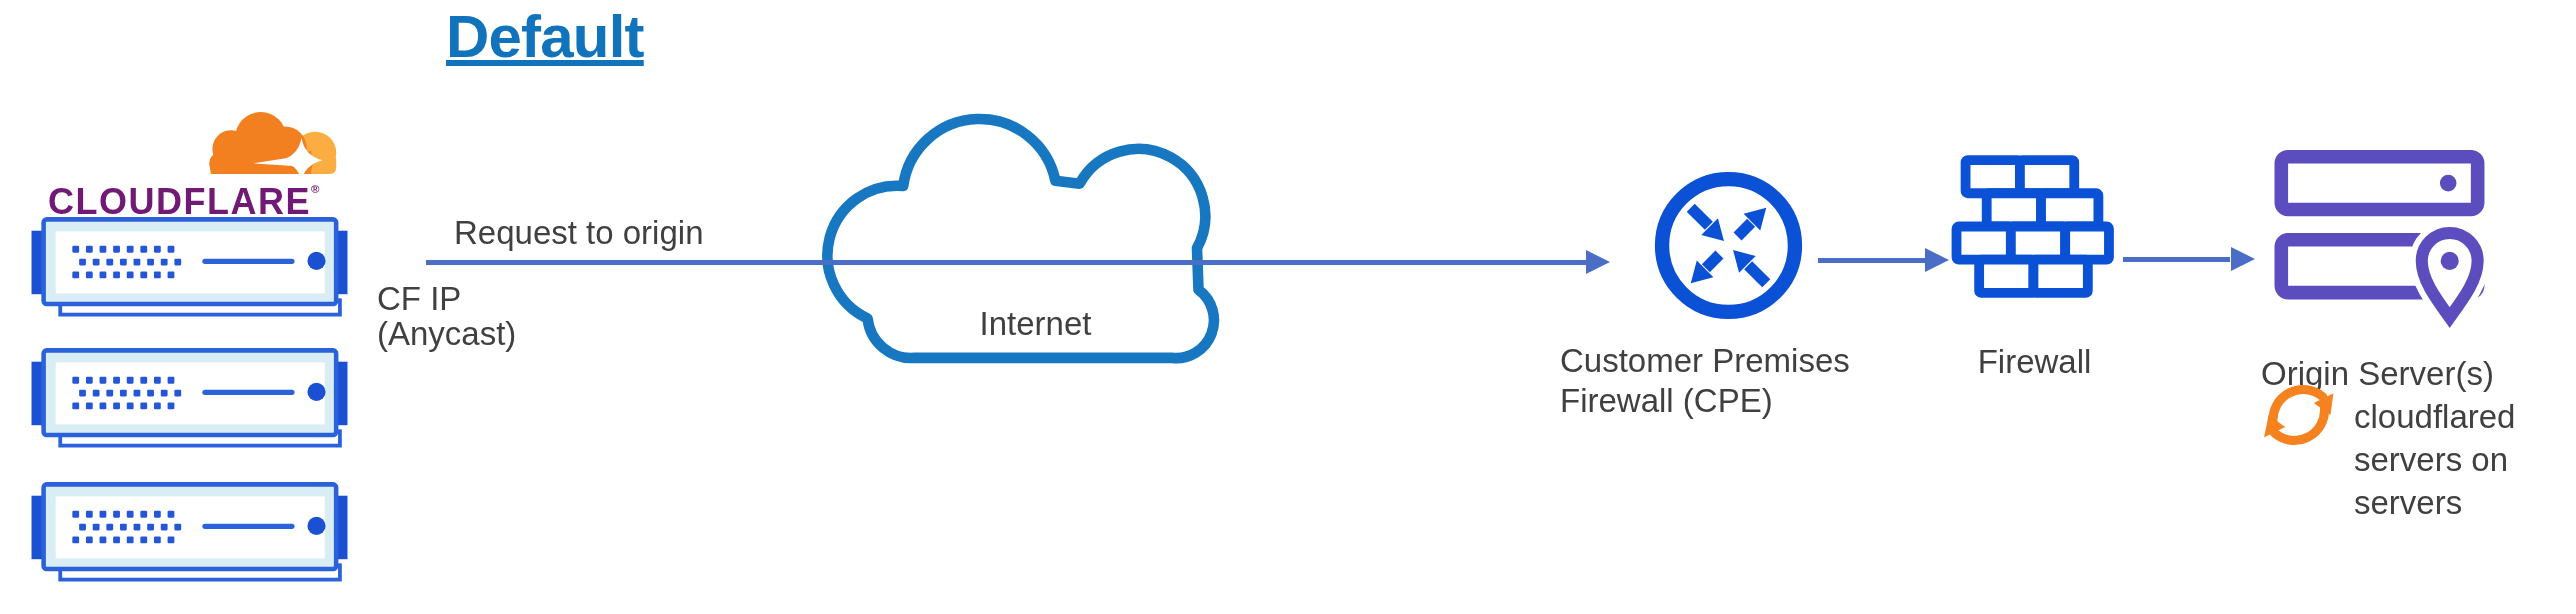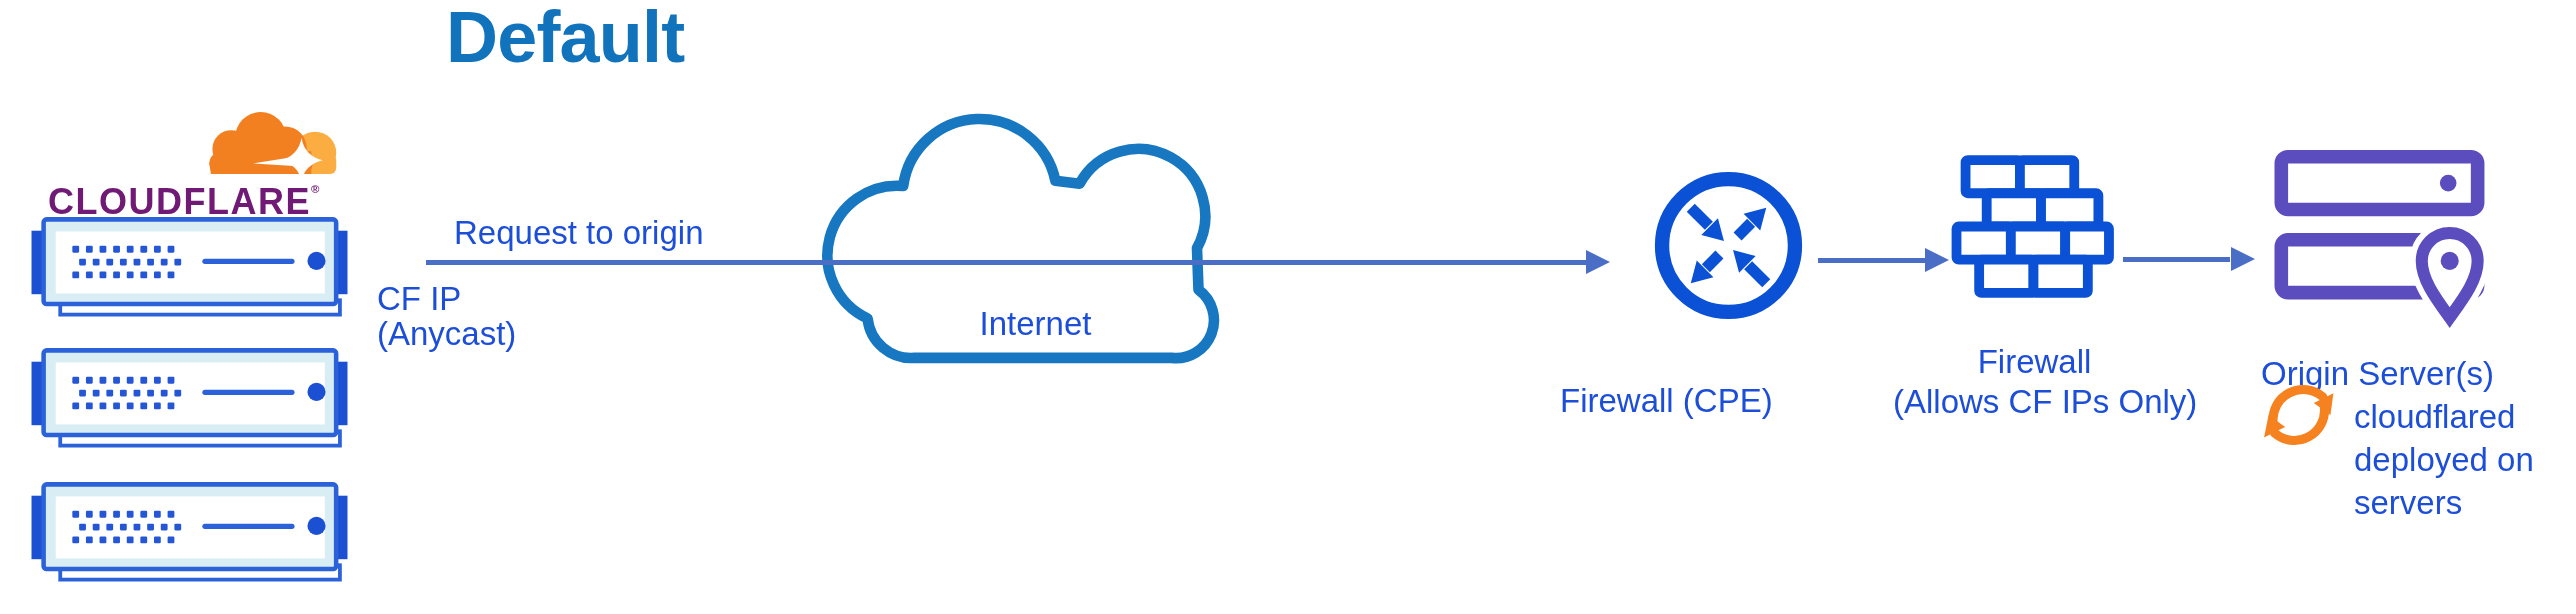--- a/index.html
+++ b/index.html
@@ -1,20 +1,20 @@
 <!DOCTYPE html>
 <html style="font-size:12px"><head>
 <meta charset="utf-8">
 <style>
   html,body{margin:0;padding:0;background:#ffffff;}
   body{width:2576px;height:614px;overflow:hidden;position:relative;
        font-family:"Liberation Sans", sans-serif;}
   .abs{position:absolute;}
-  .label{color:#1d4ed8;font-size:33px;line-height:40px;white-space:pre;}
-  .title{color:#1273bd;font-size:72px;font-weight:600;line-height:68px;letter-spacing:-0.8px;}
+  .label{color:#404040;font-size:33px;line-height:40px;white-space:pre;}
+  .title{color:#1273bd;font-size:60px;font-weight:600;line-height:68px;letter-spacing:-0.8px;text-decoration:underline;}
   .wordmark{color:#701a75;font-size:36px;font-weight:bold;letter-spacing:1.5px;white-space:nowrap;}
   .wordmark sup{font-size:11.4px;vertical-align:21px;letter-spacing:0;}
   .shaft{background:#4a6ec5;height:5.3px;}
   .head{width:0;height:0;border-top:12px solid transparent;border-bottom:12px solid transparent;
         border-left:24px solid #4a6ec5;}
   .center{text-align:center;}
   svg{display:block;overflow:visible;}
 </style>
 </head>
 <body>
@@ -114,39 +114,39 @@
     <line x1="50" y1="50" x2="74" y2="74"></line>
     <polygon points="94,94 64,86 86,64" stroke="none"></polygon>
     <line x1="150" y1="150" x2="126" y2="126"></line>
     <polygon points="106,106 136,114 114,136" stroke="none"></polygon>
     <line x1="112" y1="88" x2="130" y2="70"></line>
     <polygon points="150,50 120,58 142,80" stroke="none"></polygon>
     <line x1="88" y1="112" x2="70" y2="130"></line>
     <polygon points="50,150 58,120 80,142" stroke="none"></polygon>
   </g>
 </svg>
-<div class="abs label" style="left:1560px;top:341px;"><br><span>Firewall (CPE)</span></div>
+<div class="abs label" style="left:1560px;top:341px;"><span>Customer Premises</span><br><span>Firewall (CPE)</span></div>
 
 <div class="abs shaft" style="left:1818px;top:258px;width:107px;"></div>
 <div class="abs head" style="left:1925px;top:248px;"></div>
 
 <svg class="abs" style="left:1955px;top:154px;" width="160" height="151" viewBox="0 0 212 200">
   <g fill="#ffffff" stroke="#0b51d5" stroke-width="13" stroke-linejoin="round">
     <rect x="14" y="8" width="72" height="44" rx="3"></rect>
       <rect x="86" y="8" width="72" height="44" rx="3"></rect>
     <rect x="42" y="52" width="72" height="44" rx="3"></rect>
       <rect x="114" y="52" width="76" height="44" rx="3"></rect>
     <rect x="2" y="96" width="72" height="44" rx="3"></rect>
       <rect x="74" y="96" width="72" height="44" rx="3"></rect>
       <rect x="146" y="96" width="58" height="44" rx="3"></rect>
     <rect x="32" y="140" width="72" height="44" rx="3"></rect>
       <rect x="104" y="140" width="72" height="44" rx="3"></rect>
   </g>
 </svg>
-<div class="abs label center" style="left:1893px;top:342px;width:283px;"><span>Firewall</span><br><span>(Allows CF IPs Only)</span></div>
+<div class="abs label center" style="left:1893px;top:342px;width:283px;"><span>Firewall</span><br></div>
 
 <div class="abs shaft" style="left:2123px;top:257px;width:107px;"></div>
 <div class="abs head" style="left:2231px;top:247px;"></div>
 
 <svg class="abs" style="left:2273px;top:148px;" width="219" height="182" viewBox="0 0 290 240">
   <g>
     <rect x="11" y="11" width="260" height="70" rx="9" fill="#ffffff" stroke="#5c4dbe" stroke-width="18"></rect>
     <circle cx="232" cy="46" r="11" fill="#5c4dbe"></circle>
     <rect x="11" y="121" width="260" height="70" rx="9" fill="#ffffff" stroke="#5c4dbe" stroke-width="18"></rect>
     <path d="M234,224 C216,199 197,174 197,149 A37,37 0 1 1 271,149 C271,174 252,199 234,224 Z" fill="#ffffff" stroke="#ffffff" stroke-width="32"></path>
@@ -159,14 +159,14 @@
 <svg class="abs" style="left:2252px;top:380px;" width="95" height="73" viewBox="0 0 126 96">
   <g stroke="#f6821f" stroke-width="12" fill="none" stroke-linecap="round">
     <path d="M 94,22 A 40,40 0 0 0 28,56"></path>
     <path d="M 30,70 A 40,40 0 0 0 96,36"></path>
   </g>
   <g fill="#f6821f">
     <polygon points="16,76 44,62 22,46"></polygon>
     <polygon points="108,17 104,46 82,30"></polygon>
   </g>
 </svg>
-<div class="abs label" style="left:2354px;top:395px;line-height:43px;"><span>cloudflared</span><br><span>deployed on</span><br><span>servers</span></div>
+<div class="abs label" style="left:2354px;top:395px;line-height:43px;"><span>cloudflared</span><br><span>servers on</span><br><span>servers</span></div>
 
 
 </body></html>

